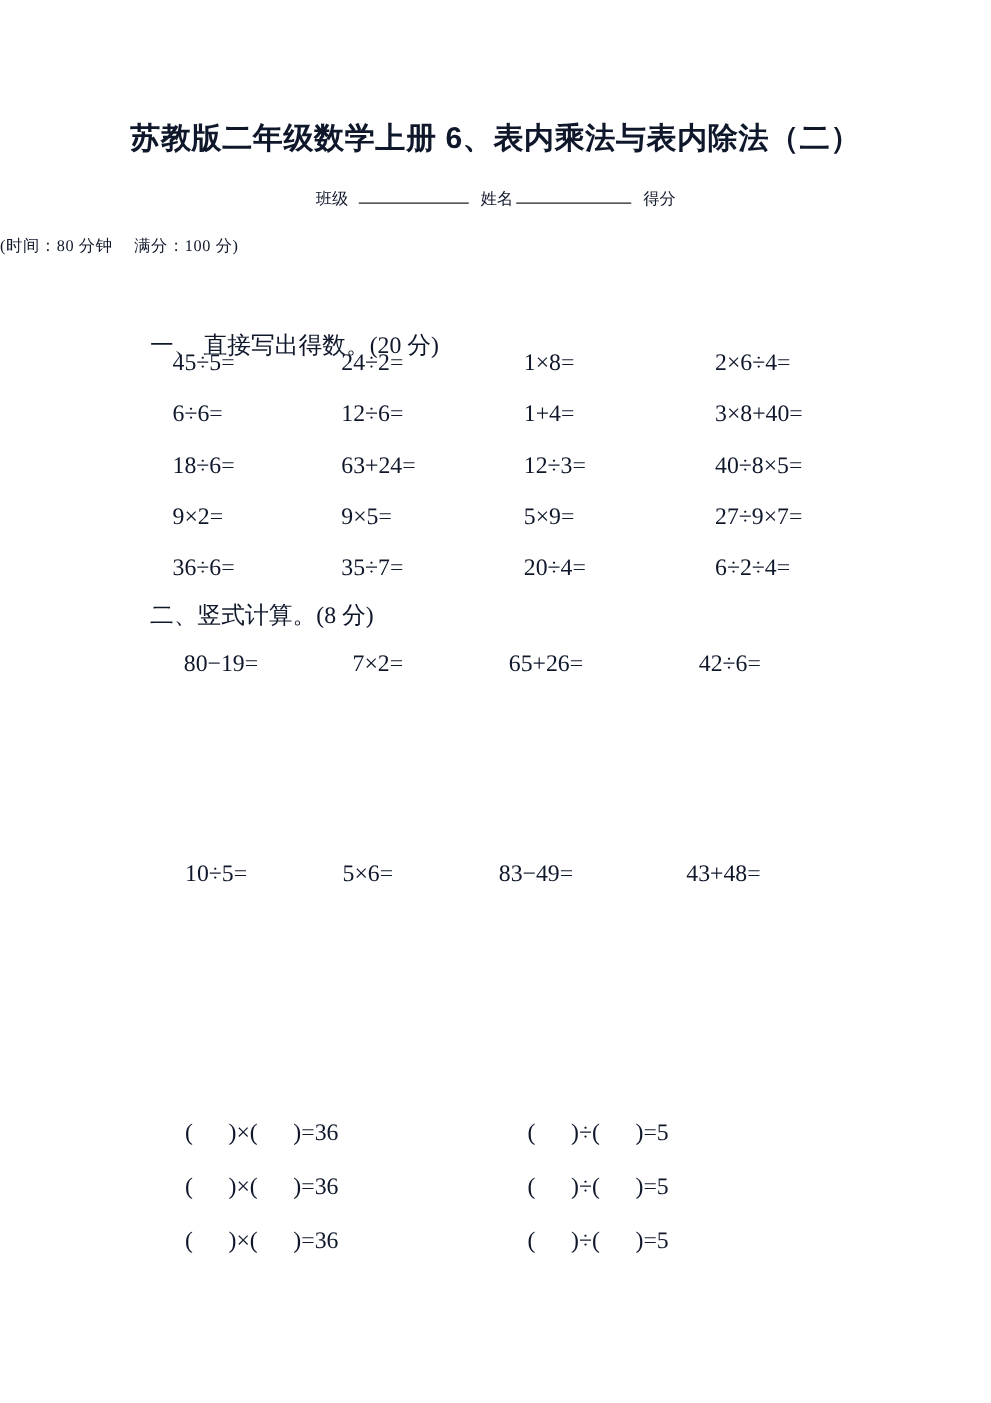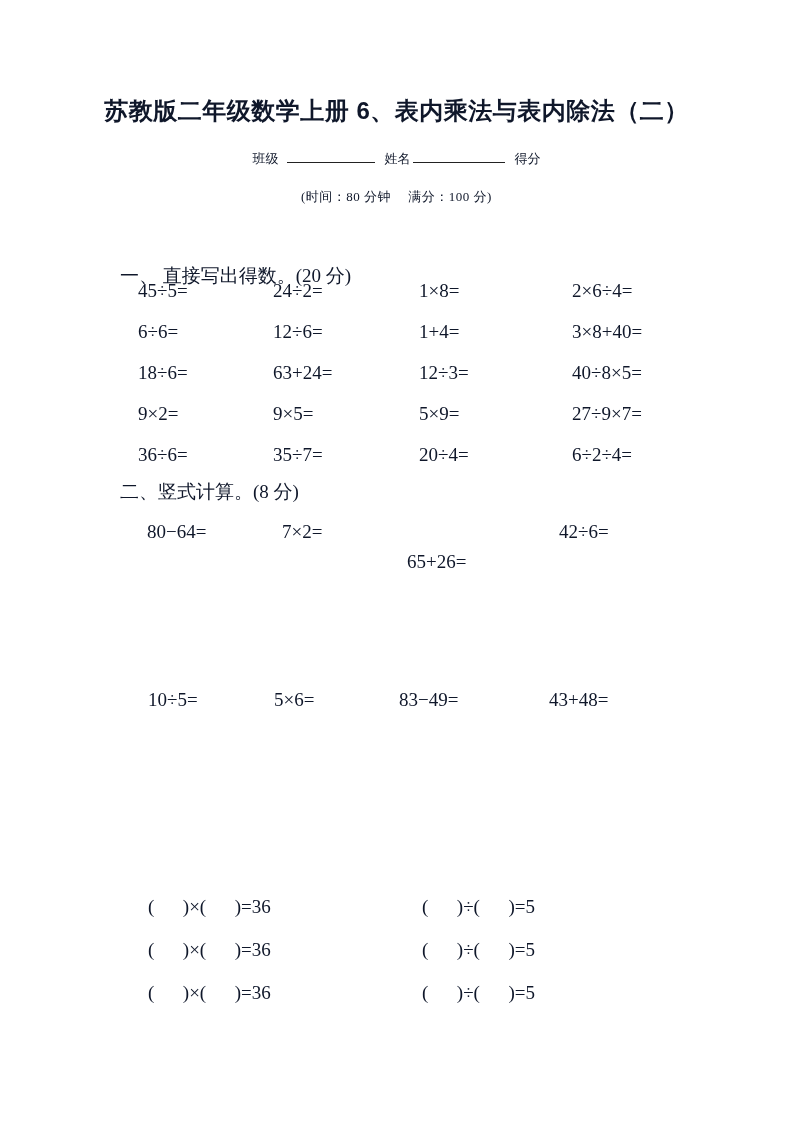--- a/index.html
+++ b/index.html
@@ -25,41 +25,41 @@
   }
   .blank{
     display:inline-block;height:15px;
     border-bottom:1.6px solid #222;
     vertical-align:baseline;
   }
   .blank-class{width:88px;margin:0 10px 0 8px;}
   .blank-name{width:92px;margin:0 10px 0 2px;}
   .time-line{
     position:absolute;top:188px;left:0;width:100%;
-    text-align:center;font-size:13px;letter-spacing:0.5px;
+    text-align:left;font-size:13px;letter-spacing:0.5px;
   }
   .heading{
     position:absolute;left:120px;
     font-size:19px;font-weight:400;white-space:pre;
   }
   .h-sec1{top:229px;margin-top:34px;}
   .h-sec2{top:479px;text-align:right;}
   .h-sec3{top:856px;}
   .sec1-grid{
     position:absolute;top:270px;left:138px;
     display:grid;
     grid-template-columns:135px 146px 153px 120px;
     grid-auto-rows:41px;
     align-items:center;
   }
   .expr{font-size:19px;white-space:pre;}
   .abs{position:absolute;line-height:22px;}
   
   .s2a0{top:521px;left:147px;} .s2a1{top:521px;left:282px;}
-  .s2a2{top:551px;left:407px;text-align:right;} .s2a3{top:521px;left:559px;}
+  .s2a2{top:521px;left:407px;text-align:right;} .s2a3{top:521px;left:559px;}
   
   .s2b0{top:689px;left:148px;} .s2b1{top:689px;left:274px;}
   .s2b2{top:689px;left:399px;} .s2b3{top:689px;left:549px;}
   
   .s3r0l{top:896px;left:148px;} .s3r0r{top:896px;left:422px;}
   .s3r1l{top:939px;left:148px;} .s3r1r{top:939px;left:422px;}
   .s3r2l{top:982px;left:148px;} .s3r2r{top:982px;left:422px;}
 </style>
 </head>
 <body>
@@ -92,21 +92,21 @@
     <span class="expr">9×5=</span>
     <span class="expr">5×9=</span>
     <span class="expr">27÷9×7=</span>
     <span class="expr">36÷6=</span>
     <span class="expr">35÷7=</span>
     <span class="expr">20÷4=</span>
     <span class="expr">6÷2÷4=</span>
   </div>
 
   <div class="heading h-sec2">二、竖式计算。(8 分)</div>
-  <span class="expr abs s2a0">80−64=</span>
+  <span class="expr abs s2a0">80−19=</span>
   <span class="expr abs s2a1">7×2=</span>
   <span class="expr abs s2a2">65+26=</span>
   <span class="expr abs s2a3">42÷6=</span>
   <span class="expr abs s2b0">10÷5=</span>
   <span class="expr abs s2b1">5×6=</span>
   <span class="expr abs s2b2">83−49=</span>
   <span class="expr abs s2b3">43+48=</span>
 
   <span class="expr abs s3r0l">(      )×(      )=36</span>
   <span class="expr abs s3r0r">(      )÷(      )=5</span>

